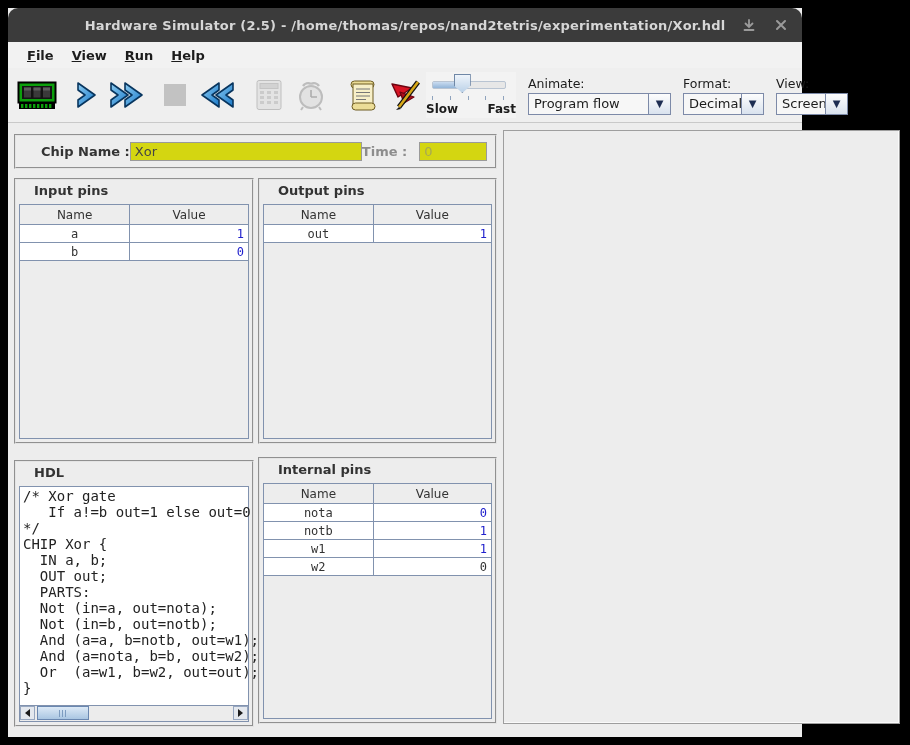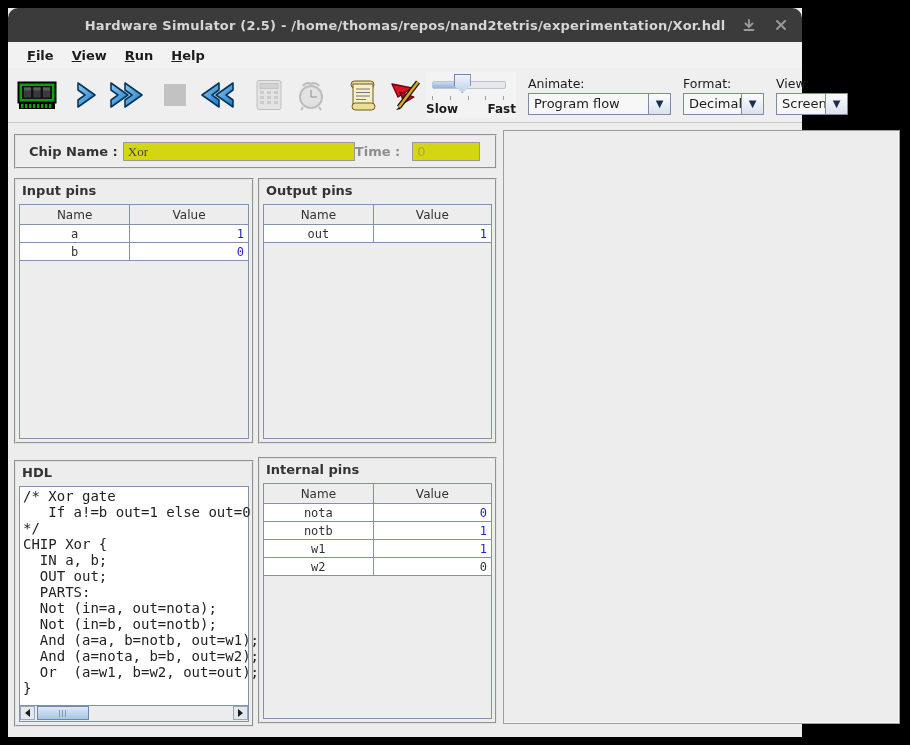--- a/index.html
+++ b/index.html
@@ -38,26 +38,26 @@
   
   .combo-group{margin-left:12px;flex:none;}
   .combo-label{font-size:12.5px;color:#1c1c1c;margin-bottom:2px;}
   .combo{height:22px;border:1px solid #7d8aa8;background:#f7f7f7;display:flex;align-items:stretch;box-sizing:border-box;}
   .combo-value{flex:1;font-size:13px;color:#1c1c1c;padding:2px 4px 0 5px;white-space:nowrap;overflow:hidden;}
   .combo-btn{width:21px;border-left:1px solid #7d8aa8;background:linear-gradient(#fdfdfd,#d9e2ee);
     display:flex;align-items:center;justify-content:center;font-size:10px;color:#1d2d52;}
   .w-animate{width:143px;} .w-format{width:81px;} .w-view{width:72px;}
   
   .content{position:relative;height:614px;}
-  .etched{border:2px groove #e4e4e4;box-sizing:border-box;background:#ededed;}
+  .etched{border:2px groove #e4e4e4;box-sizing:border-box;background:#ededed;padding-left:12px;}
   .chip-header{position:absolute;left:6px;top:11px;width:483px;height:35px;display:flex;align-items:center;}
   .chip-label{font-size:13px;font-weight:bold;color:#333;margin-left:13px;white-space:nowrap;}
   .yellow-field{height:17px;background:#d4d611;border:1px solid #9a9a9a;font-size:13px;color:#454545;
     padding:0 4px;line-height:17px;box-sizing:content-box;}
-  .name-field{width:222px;margin-left:5px;font-family:Liberation Serif, serif;}
+  .name-field{width:222px;}
   .time-label{font-size:13px;font-weight:bold;color:#8d8d8d;white-space:nowrap;}
   .time-field{width:58px;margin-left:12px;color:#a6a855;}
   .panel{position:absolute;}
   .panel-title{font-size:13px;font-weight:bold;color:#333;padding:3px 6px 2px;}
   .pane-inner{position:absolute;left:3px;right:3px;top:24px;bottom:3px;border:1px solid #8192ae;
     background:#ededed;overflow:hidden;}
   table.pins{border-collapse:collapse;width:100%;table-layout:fixed;font-size:12px;}
   table.pins th{font-weight:normal;color:#333;background:#ededed;height:17px;
     border-bottom:1px solid #8192ae;font-family:"DejaVu Sans","Liberation Sans",sans-serif;}
   table.pins th:first-child{border-right:1px solid #8192ae;width:47%;}

